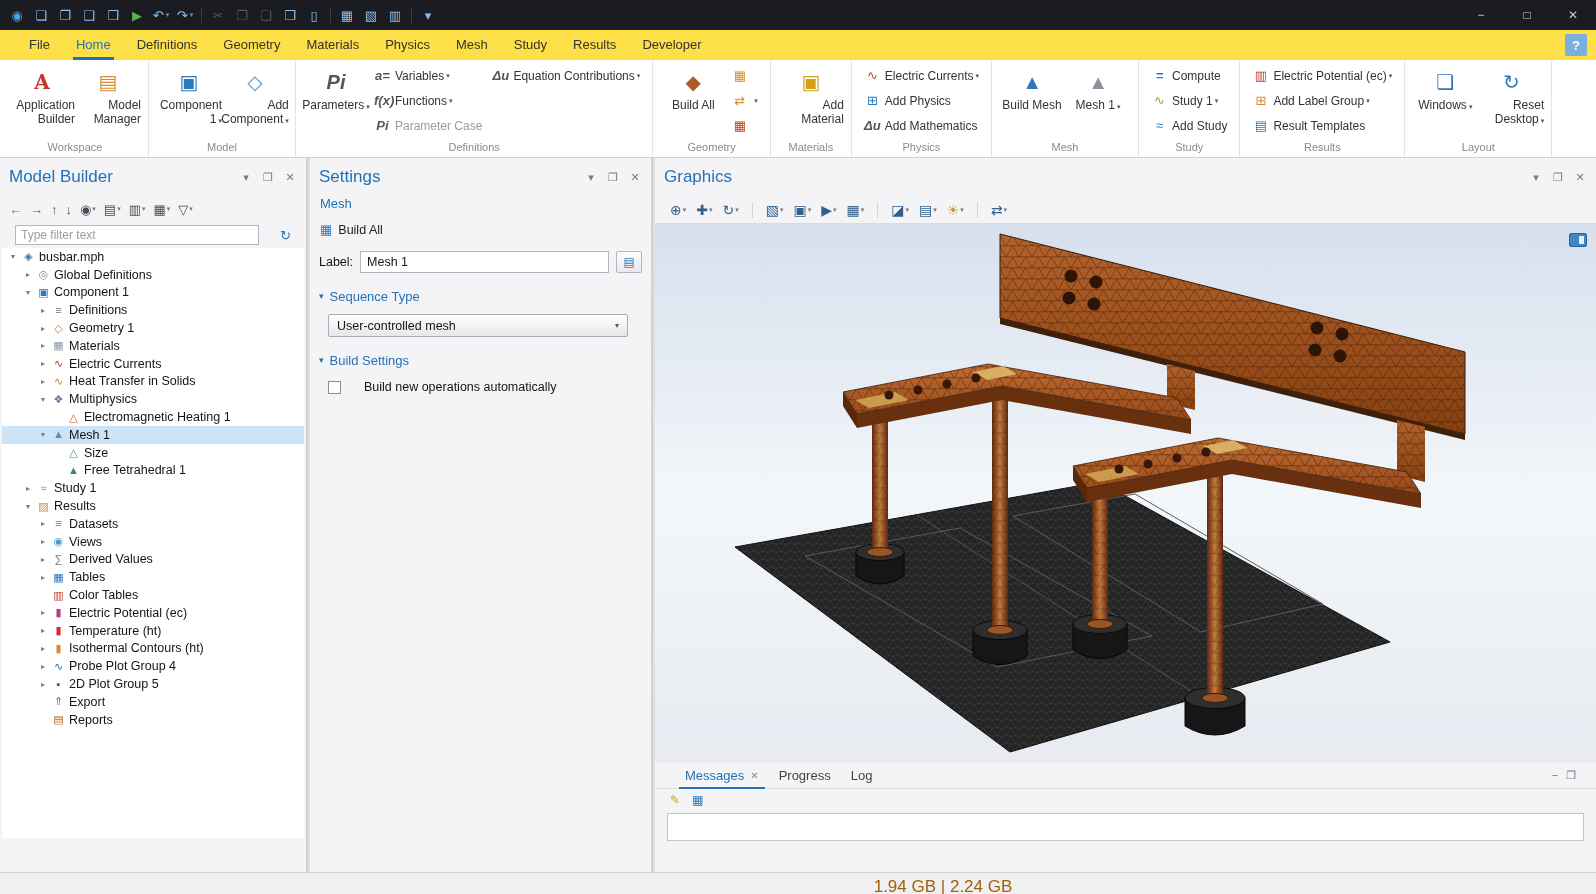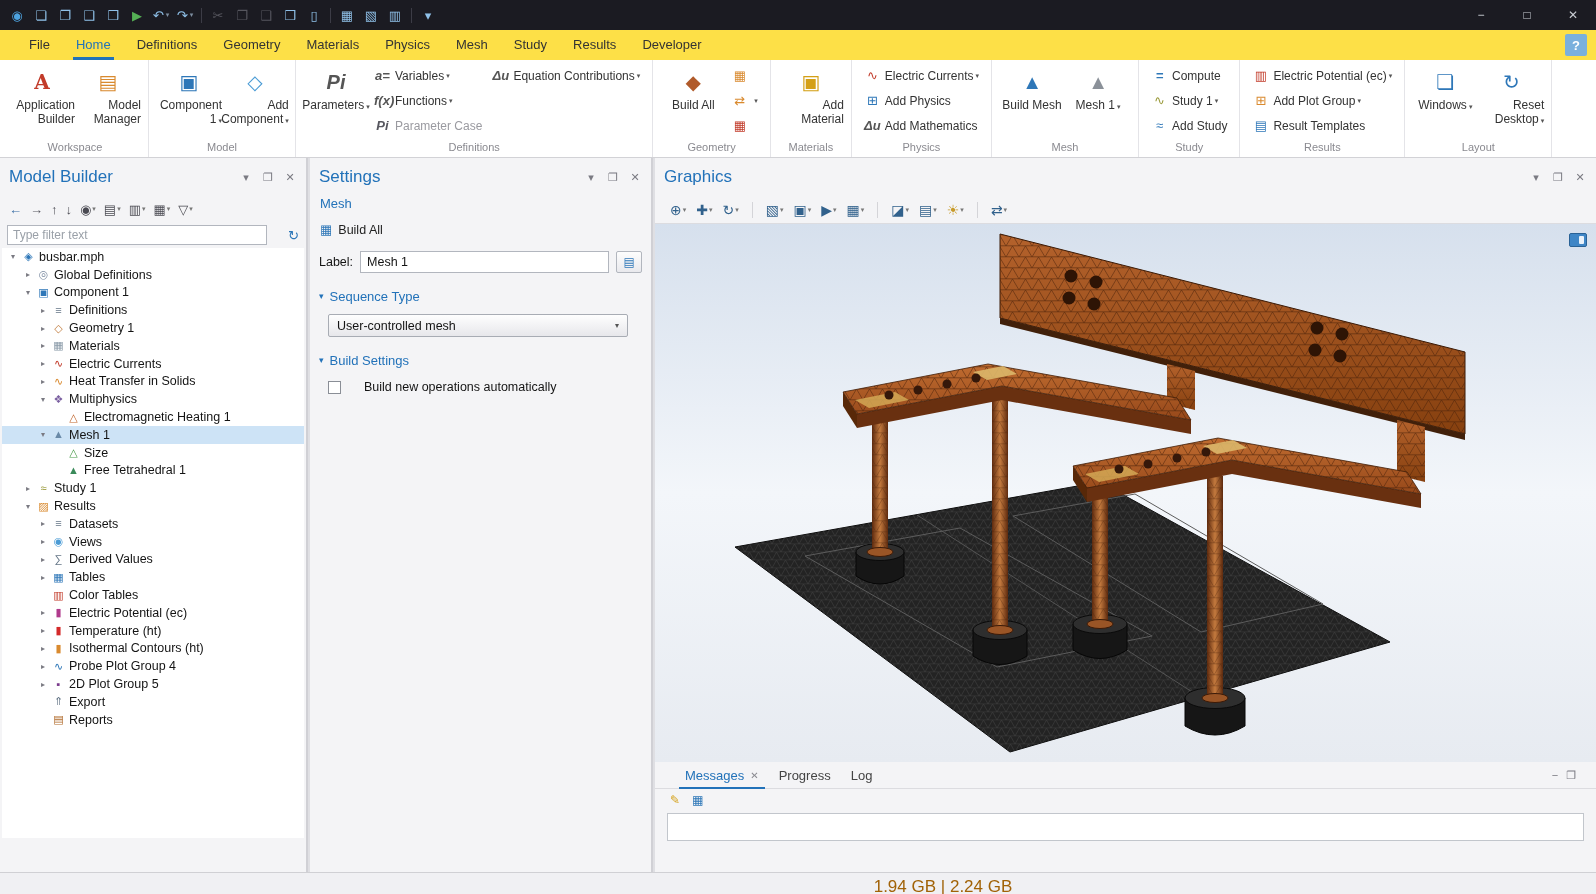--- a/index.html
+++ b/index.html
@@ -49,21 +49,21 @@
   .panel-graphics{left:655px;right:0;}
   .panel-head{height:38px;display:flex;align-items:center;padding:0 9px;}
   .panel-title{font-size:17px;color:#2272b9;}
   .panel-head-icons{margin-left:auto;display:flex;gap:8px;font-size:11px;color:#7a7a82;align-items:center;}
   .panel-head-icons .hicon{width:14px;text-align:center;}
 
   
   .mb-toolbar{height:26px;display:flex;align-items:center;gap:2px;padding:0 6px;}
   .tb-ic{display:flex;align-items:center;height:22px;padding:0 3px;border-radius:2px;font-size:13px;}
   .tb-ic .caret{font-size:7px;color:#777;margin-left:1px;}
-  .mb-filter{height:26px;display:flex;align-items:center;padding:0 7px;gap:21px;}
+  .mb-filter{height:26px;display:flex;align-items:center;padding:0 15px;gap:21px;}
   .filter-input{flex:1;height:20px;border:1px solid #b2b6be;background:#fff;font-size:12px;padding:0 5px;color:#222;outline:none;}
   .filter-input::placeholder{color:#9aa0a8;}
   .filter-refresh{font-size:13px;color:#2e77b8;}
   .mb-tree{position:absolute;top:90px;left:2px;right:2px;height:590px;background:#fff;overflow:hidden;}
   .trow{display:flex;align-items:center;height:17.8px;font-size:12.5px;color:#141414;}
   .trow.selected{background:#cde3f6;}
   .texp{width:14px;text-align:center;font-size:8px;color:#7a7a82;flex:none;}
   .ticon{width:17px;text-align:center;font-size:11px;flex:none;margin-right:2px;}
   .tlabel{white-space:nowrap;}
 
@@ -362,21 +362,21 @@
       <div class="rgroup">
         <div class="rgroup-items">
           <div class="rstack">
             <div class="rbtn-small">
               <span class="glyph" style="color: rgb(194, 59, 42); font-size: 13px;">▥</span>
               <span>Electric Potential (ec)</span>
               <span class="caret">▾</span>
             </div>
             <div class="rbtn-small">
               <span class="glyph" style="color: rgb(217, 138, 47); font-size: 13px;">⊞</span>
-              <span>Add Plot Group</span>
+              <span>Add Label Group</span>
               <span class="caret">▾</span>
             </div>
             <div class="rbtn-small">
               <span class="glyph" style="color: rgb(46, 119, 184); font-size: 13px;">▤</span>
               <span>Result Templates</span>
             </div>
           </div>
         </div>
         <div class="rgroup-label">Results</div>
       </div>

